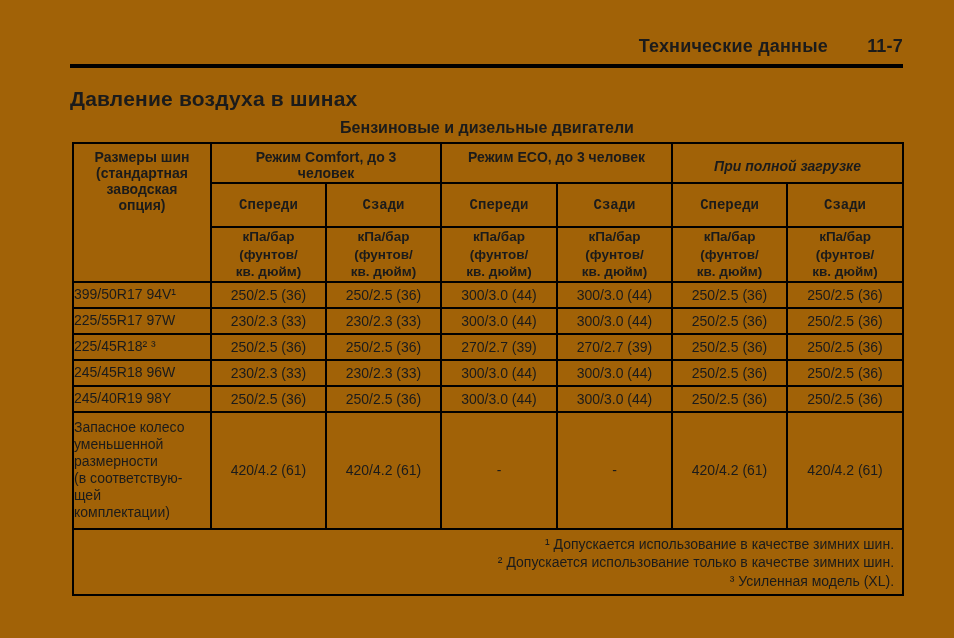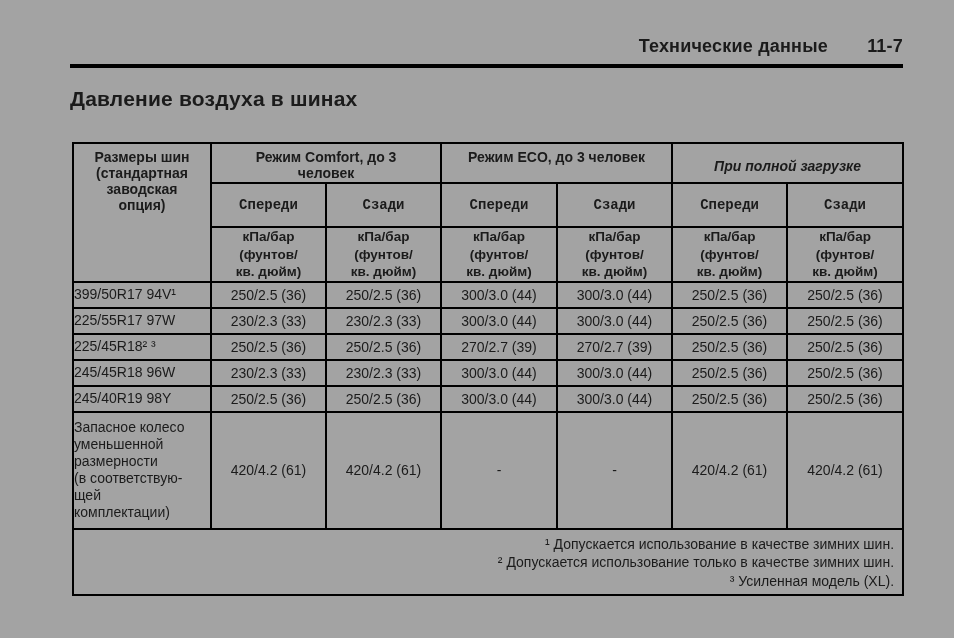--- a/index.html
+++ b/index.html
@@ -2,21 +2,21 @@
 <html><head>
 <meta charset="utf-8">
 <style>
   html, body { margin:0; padding:0; background:#ffffff; }
   body {
     width:954px; height:638px;
     font-family:"Liberation Sans", sans-serif;
     color:#1b1b1b;
     -webkit-font-smoothing:antialiased;
   }
-  .page { position:relative; width:954px; height:638px; background:#a3a3a3; overflow:hidden; }
+  .page { position:relative; width:954px; height:638px; background:#a16207; overflow:hidden; }
 
   .page-header {
     position:absolute; left:70px; top:36px; width:833px;
     text-align:right; font-weight:bold; font-size:18px;
     border-bottom:4px solid #000; padding-bottom:7px;
     letter-spacing:0.2px;
   }
   .page-number { display:inline-block; margin-left:34px; }
 
   .page-title {
@@ -72,20 +72,21 @@
 
 <div class="page">
 
   <div class="page-header">
     <span>Технические данные</span>
     <span class="page-number">11-7</span>
   </div>
 
   <h1 class="page-title">Давление воздуха в шинах</h1>
 
+  <div class="table-caption">Бензиновые и дизельные двигатели</div>
 
   <table class="pressure">
     <colgroup>
       <col style="width:138px">
       <col style="width:115px">
       <col style="width:115px">
       <col style="width:116px">
       <col style="width:115px">
       <col style="width:115px">
       <col style="width:116px">

